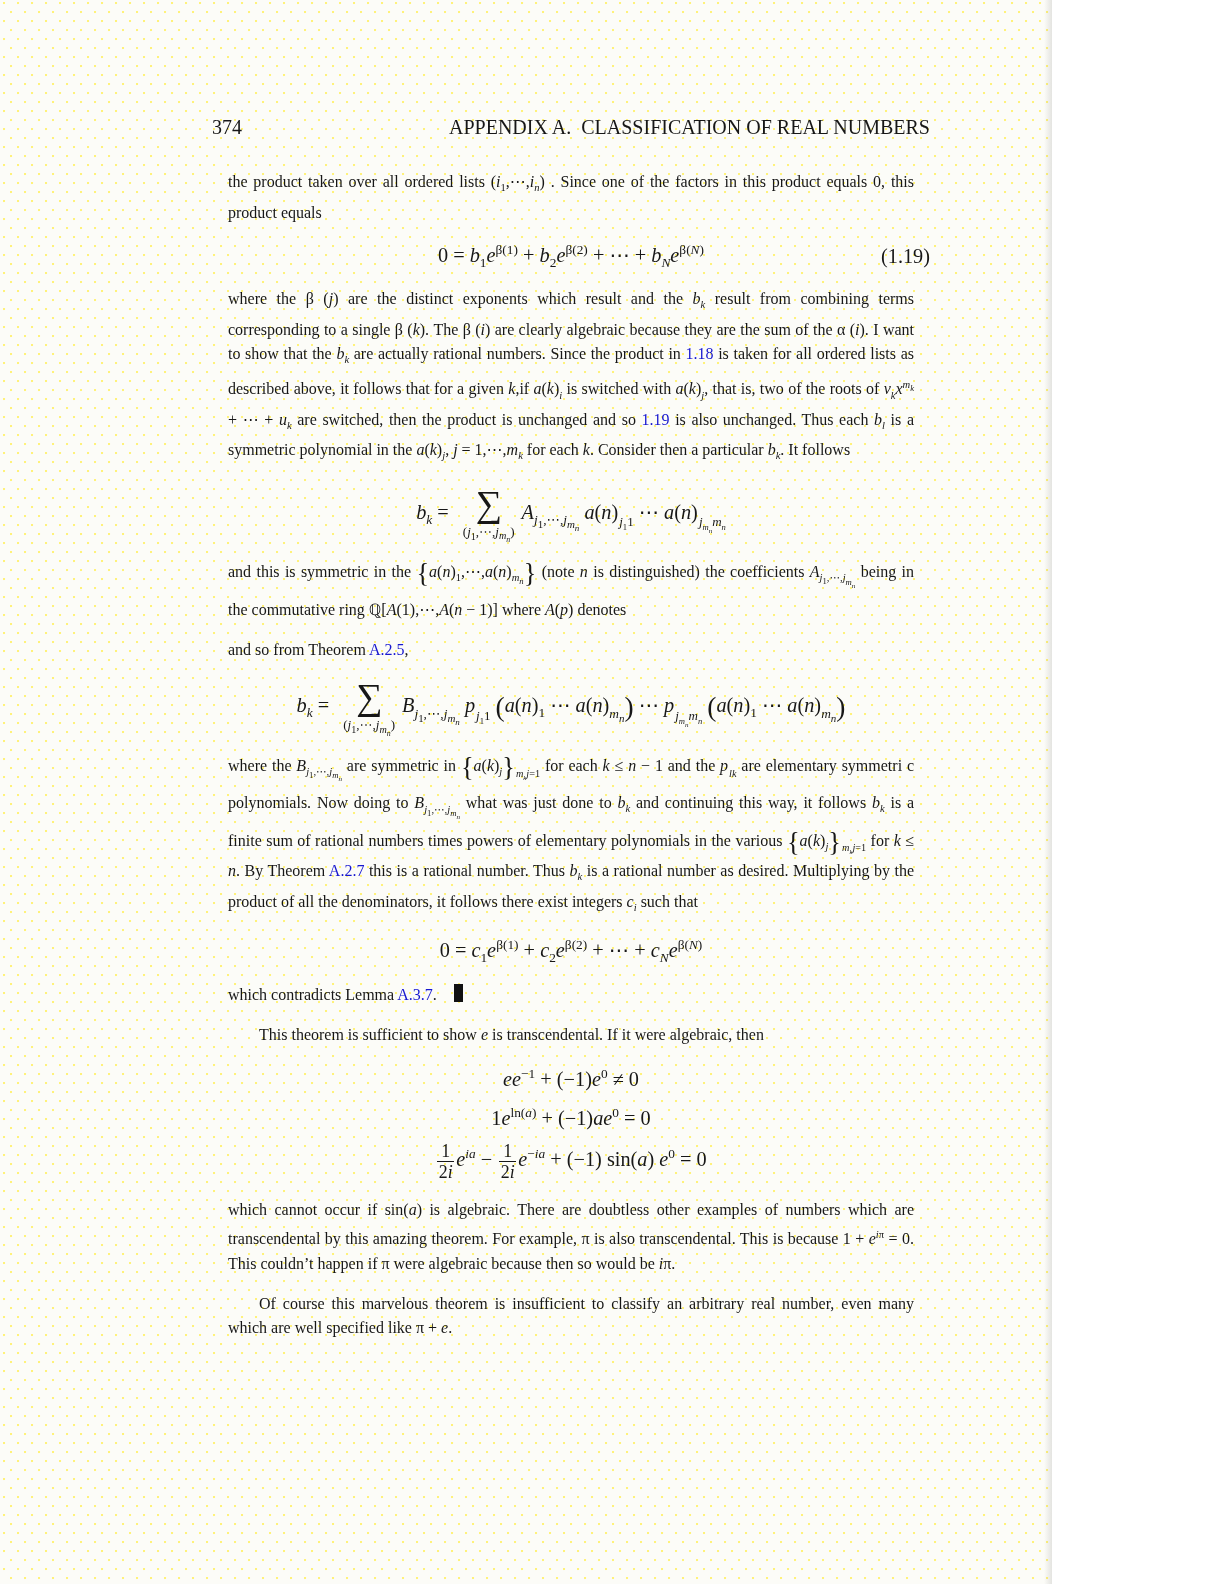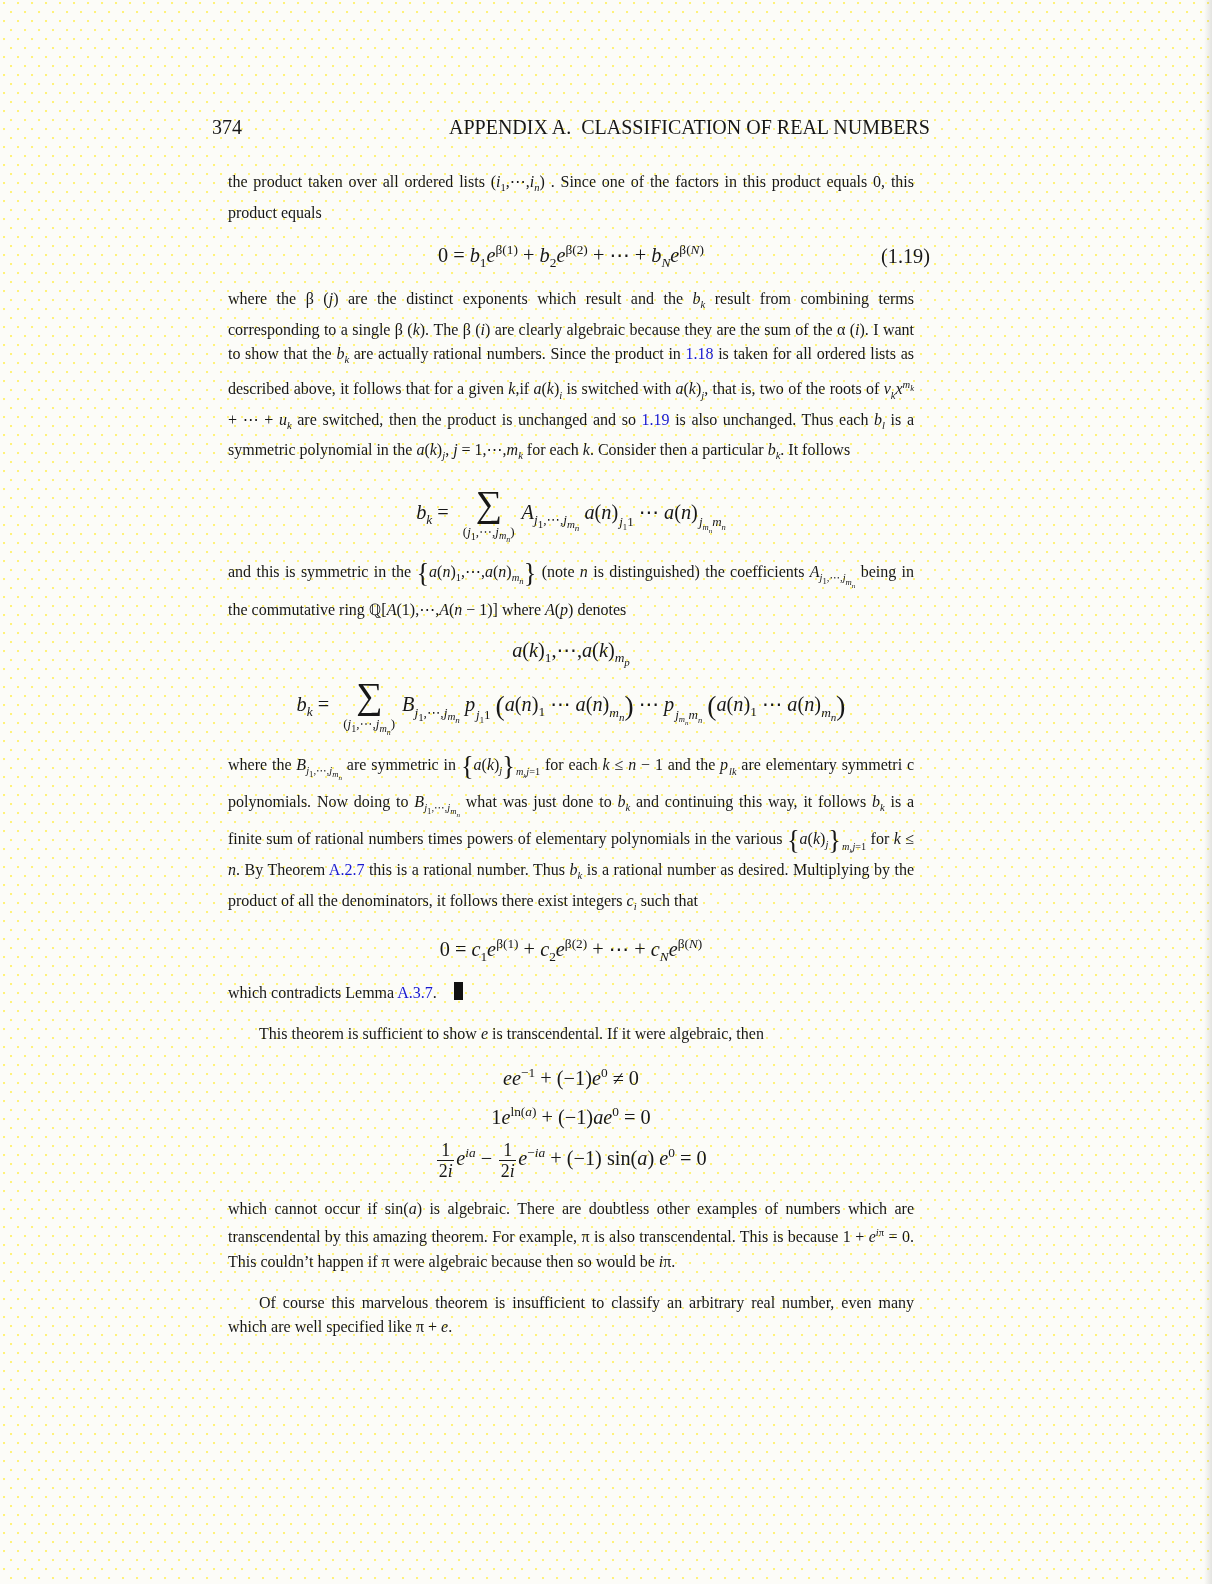--- a/index.html
+++ b/index.html
@@ -1,17 +1,17 @@
 <!DOCTYPE html>
 <html><head>
 <meta charset="utf-8">
 <style>
   html,body { margin:0; padding:0; background:#ffffff; }
   .page {
-    position:relative; width:1212px; height:1584px; overflow:hidden;
+    position:relative; width:1052px; height:1584px; overflow:hidden;
     background-color:#fcfcf8;
     background-image:
       radial-gradient(circle at 1px 1px, rgba(255,240,100,0.85) 0.9px, rgba(255,240,100,0) 1.6px),
       radial-gradient(circle at 1px 1px, rgba(255,240,100,0.85) 0.9px, rgba(255,240,100,0) 1.6px);
     background-size:14px 18px, 14px 18px;
     background-position:3px 2px, 10px 11px;
     font-family:"Liberation Serif", serif;
     color:#171717;
   }
   .page::after {
@@ -76,24 +76,22 @@
             <span class="st"><i>j</i><sub>1</sub></span>
             <span class="sb">1</span>
           </span> ⋯ <i>a</i>(<i>n</i>)<span class="ss">
             <span class="st"><i>j</i><sub><i>m<sub>n</sub></i></sub></span>
             <span class="sb"><i>m<sub>n</sub></i></span>
           </span></span>
     </div>
 
     <p class="para">and this is symmetric in the <span class="bb">{</span><i>a</i>(<i>n</i>)<sub>1</sub>,⋯,<i>a</i>(<i>n</i>)<sub><i>m<sub>n</sub></i></sub><span class="bb">}</span> (note <i>n</i> is distinguished) the coefficients <i>A</i><sub><i>j</i><sub>1</sub>,⋯,<i>j</i><sub><i>m<sub>n</sub></i></sub></sub> being in the commutative ring ℚ[<i>A</i>(1),⋯,<i>A</i>(<i>n</i> − 1)] where <i>A</i>(<i>p</i>) denotes</p>
 
-    <div class="eq">
-      <span class="eqm"><i>a</i>(<i>k</i>)<sub>1</sub>,⋯,<i>a</i>(<i>k</i>)<sub><i>m<sub>p</sub></i></sub></span>
-    </div>
 
+    <p class="para">and so from Theorem <span class="lnk">A.2.5</span>,</p>
 
     <div class="eq tall">
       <span class="eqm"><i>b</i><sub><i>k</i></sub> = <span class="sum">
             <span class="sig">∑</span>
             <span class="lim">(<i>j</i><sub>1</sub>,⋯,<i>j</i><sub><i>m<sub>n</sub></i></sub>)</span>
           </span><i>B</i><sub><i>j</i><sub>1</sub>,⋯,<i>j</i><sub><i>m<sub>n</sub></i></sub></sub> <i>p</i><span class="ss">
             <span class="st"><i>j</i><sub>1</sub></span>
             <span class="sb">1</span>
           </span> <span class="bp">(</span><i>a</i>(<i>n</i>)<sub>1</sub> ⋯ <i>a</i>(<i>n</i>)<sub><i>m<sub>n</sub></i></sub><span class="bp">)</span> ⋯ <i>p</i><span class="ss">
             <span class="st"><i>j</i><sub><i>m<sub>n</sub></i></sub></span>

